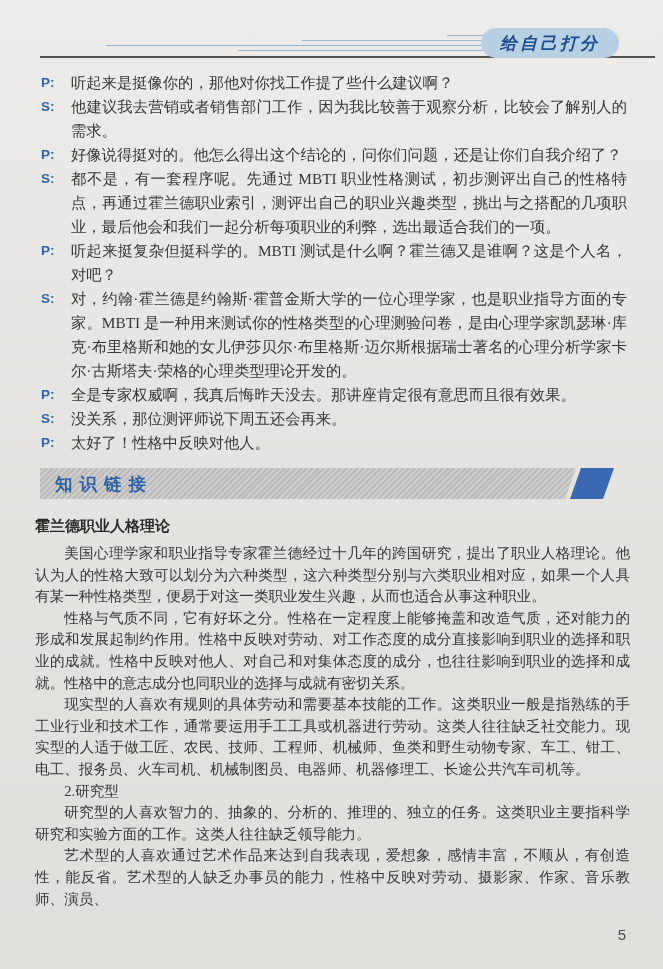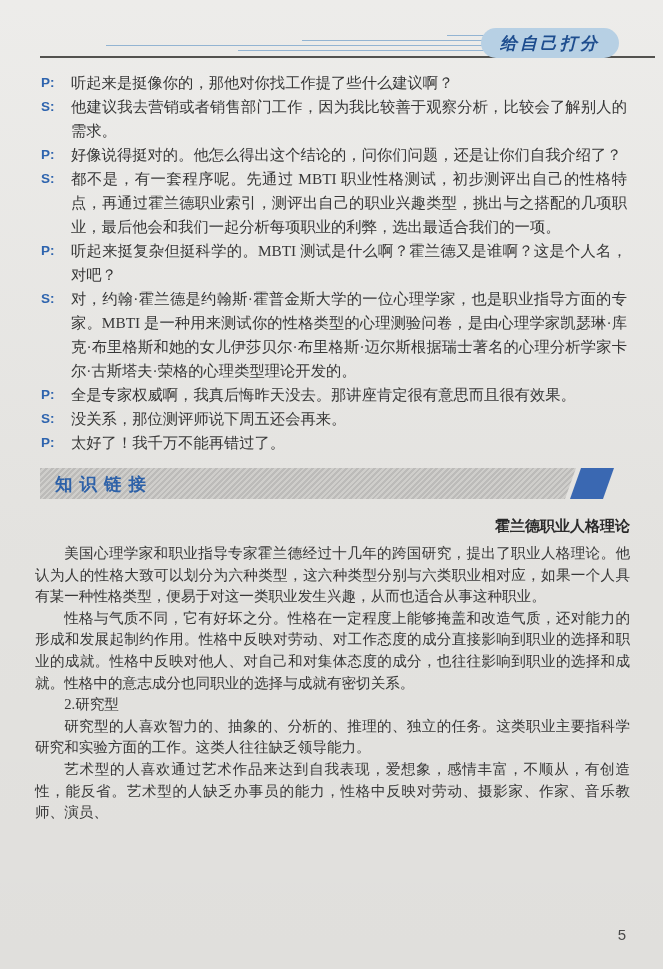--- a/index.html
+++ b/index.html
@@ -62,21 +62,21 @@
   }
   .banner-accent {
     flex: 0 0 44px; margin-left: -6px;
     background: var(--banner-accent-blue, #3a68b2);
     clip-path: polygon(11px 0, 100% 0, calc(100% - 11px) 100%, 0 100%);
   }
 
   
   .article { position: absolute; top: 517px; left: 35px; right: 33px; }
   .article-title {
-    text-align: right; font-weight: bold; font-size: 15px;
+    text-align: left; font-weight: bold; font-size: 15px;
     color: #2a2a2a; margin: 0 0 7px 0;
   }
   .body-para, .body-heading {
     font-size: 14.6px; line-height: 21.6px;
     text-align: justify; text-indent: 2em; margin: 0;
   }
 
   
   .page-number {
     position: absolute; right: 37px; bottom: 26px;
@@ -128,36 +128,37 @@
       <div class="dlg-row">
         <span class="spk">P:</span>
         <span class="txt">全是专家权威啊，我真后悔昨天没去。那讲座肯定很有意思而且很有效果。</span>
       </div>
       <div class="dlg-row">
         <span class="spk">S:</span>
         <span class="txt">没关系，那位测评师说下周五还会再来。</span>
       </div>
       <div class="dlg-row">
         <span class="spk">P:</span>
-        <span class="txt">太好了！我千万不能再错过了。</span>
+        <span class="txt">太好了！性格中反映对他人。</span>
       </div>
     </div>
 
   <div class="banner">
     <div class="banner-band">
       <span class="banner-label">知识链接</span>
     </div>
     <div class="banner-accent"></div>
   </div>
 
   <div class="article">
     <div class="article-title">霍兰德职业人格理论</div>
     <div id="article-body">
         <div class="body-para">美国心理学家和职业指导专家霍兰德经过十几年的跨国研究，提出了职业人格理论。他认为人的性格大致可以划分为六种类型，这六种类型分别与六类职业相对应，如果一个人具有某一种性格类型，便易于对这一类职业发生兴趣，从而也适合从事这种职业。</div>
         <div class="body-para">性格与气质不同，它有好坏之分。性格在一定程度上能够掩盖和改造气质，还对能力的形成和发展起制约作用。性格中反映对劳动、对工作态度的成分直接影响到职业的选择和职业的成就。性格中反映对他人、对自己和对集体态度的成分，也往往影响到职业的选择和成就。性格中的意志成分也同职业的选择与成就有密切关系。</div>
+        <div class="body-para">现实型的人喜欢有规则的具体劳动和需要基本技能的工作。这类职业一般是指熟练的手工业行业和技术工作，通常要运用手工工具或机器进行劳动。这类人往往缺乏社交能力。现实型的人适于做工匠、农民、技师、工程师、机械师、鱼类和野生动物专家、车工、钳工、电工、报务员、火车司机、机械制图员、电器师、机器修理工、长途公共汽车司机等。</div>
         <div class="body-heading">2.研究型</div>
         <div class="body-para">研究型的人喜欢智力的、抽象的、分析的、推理的、独立的任务。这类职业主要指科学研究和实验方面的工作。这类人往往缺乏领导能力。</div>
         <div class="body-para">艺术型的人喜欢通过艺术作品来达到自我表现，爱想象，感情丰富，不顺从，有创造性，能反省。艺术型的人缺乏办事员的能力，性格中反映对劳动、摄影家、作家、音乐教师、演员、</div>
       </div>
   </div>
 
   <div class="page-number">5</div>
 
 </div>
 

